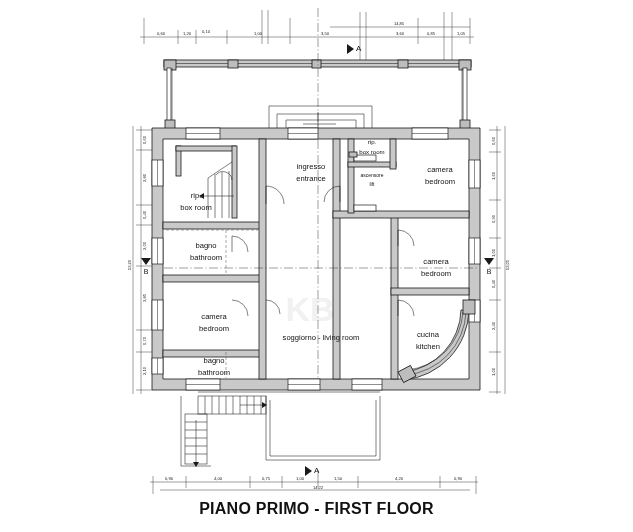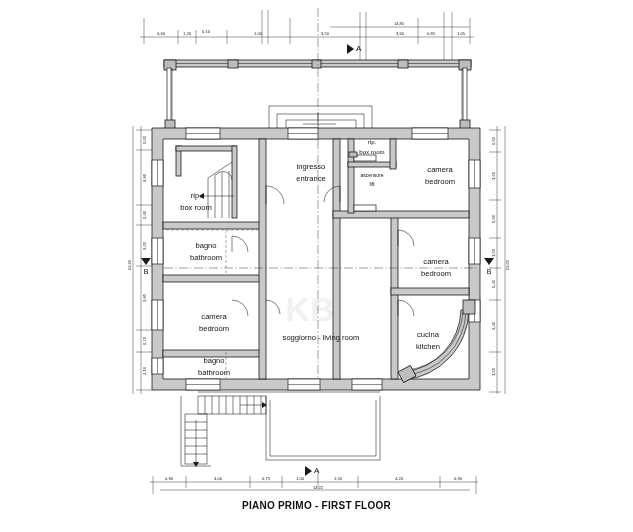--- a/index.html
+++ b/index.html
@@ -86,21 +86,21 @@
     text-anchor: middle;
     dominant-baseline: middle;
   }
   #title-bar {
     position: absolute;
     left: 0;
     right: 0;
     top: 500px;
     text-align: center;
     font-family: "Liberation Sans", sans-serif;
-    font-size: 10px;
+    font-size: 16px;
     font-weight: bold;
     letter-spacing: .25px;
     color: #111111;
   }
   .watermark {
     font-family: "Liberation Sans", sans-serif;
     font-size: 34px;
     font-weight: bold;
     fill: #f1f1f1;
     text-anchor: middle;

